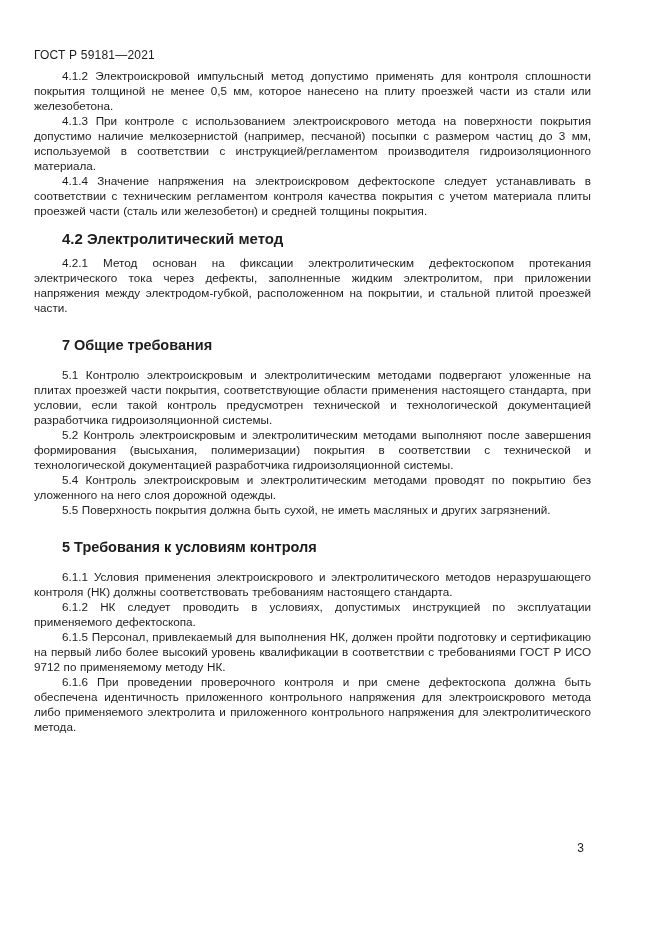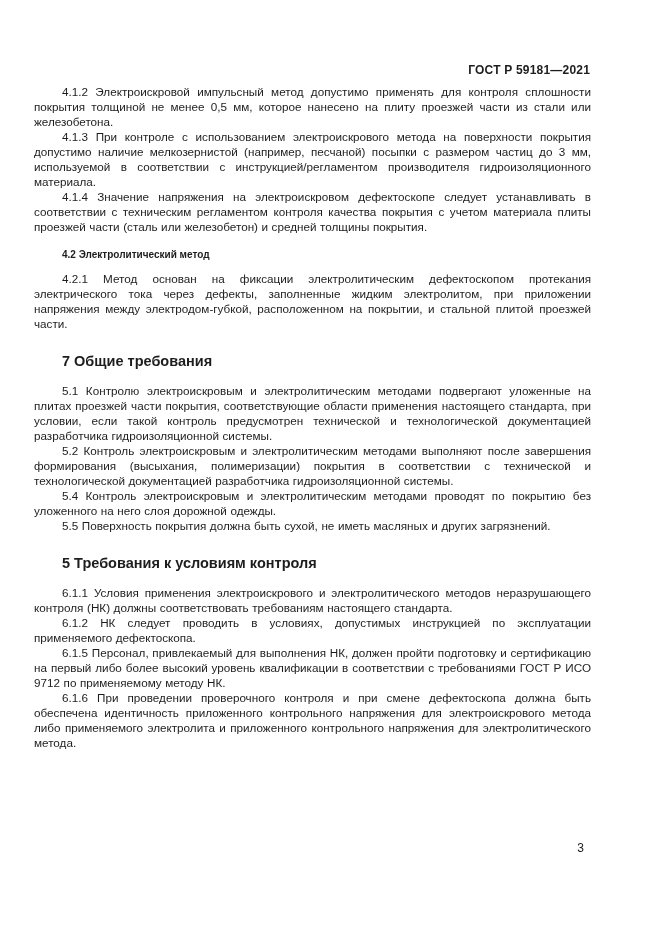--- a/index.html
+++ b/index.html
@@ -12,50 +12,49 @@
     width: 661px;
     height: 935px;
     background: #ffffff;
     font-family: "Liberation Sans", sans-serif;
     color: #1d1d1d;
     overflow: hidden;
     box-sizing: border-box;
   }
   .running-head {
     position: absolute;
-    top: 63px;
+    top: 48px;
     left: 34px;
     width: 556px;
-    text-align: right;
     font-size: 12px;
-    font-weight: bold;
+    font-weight: normal;
     letter-spacing: 0.2px;
   }
   .doc-content {
     position: absolute;
-    top: 84px;
+    top: 68px;
     left: 34px;
     width: 557px;
   }
   .doc-content p.p {
     margin: 0;
     text-indent: 28px;
     font-size: 11.7px;
     line-height: 15px;
     text-align: justify;
     word-spacing: 0.3px;
   }
   .doc-content .h1 {
     font-size: 14.5px;
     font-weight: bold;
     line-height: 18px;
     margin: 21px 0 13px 28px;
   }
   .doc-content .h2 {
-    font-size: 10px;
+    font-size: 15px;
     font-weight: bold;
     line-height: 15px;
     margin: 13px 0 9px 28px;
   }
   .page-footer {
     position: absolute;
     top: 841px;
     left: 34px;
     width: 550px;
     text-align: right;

